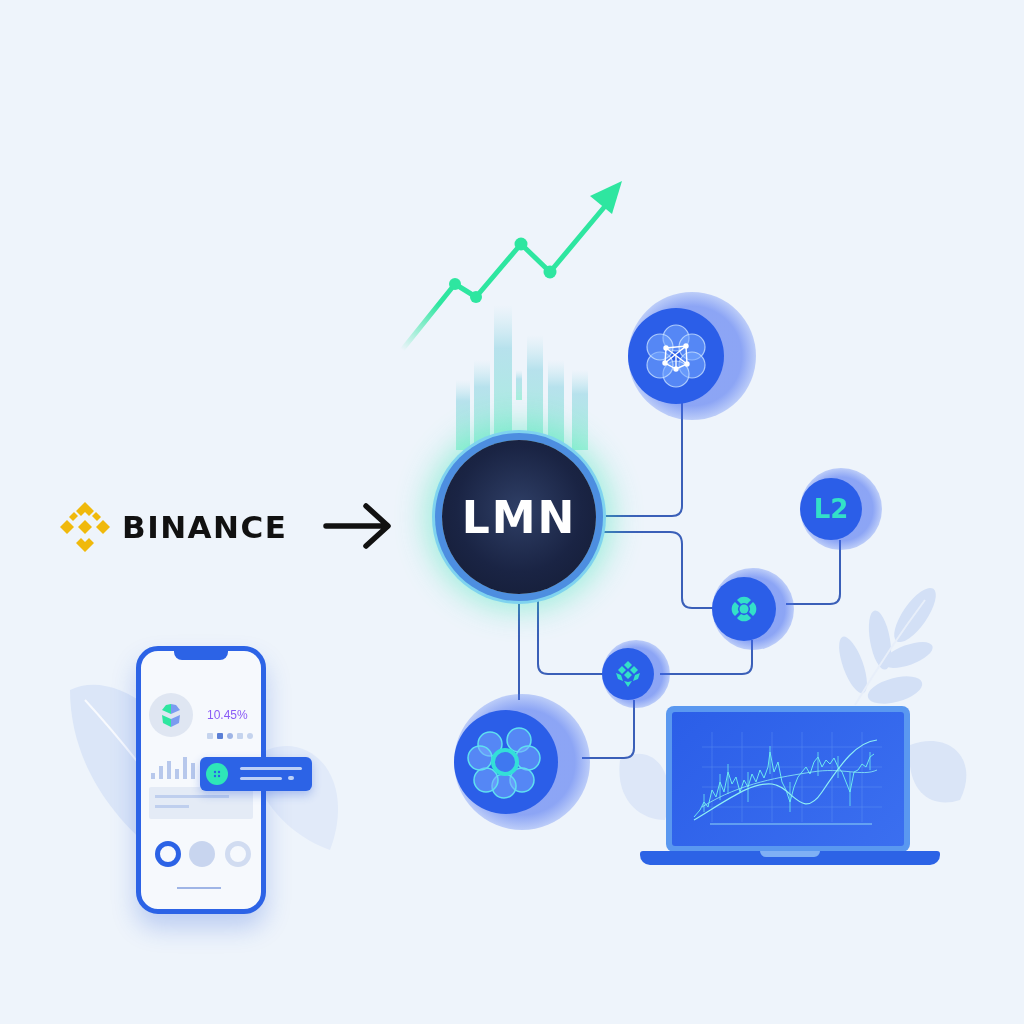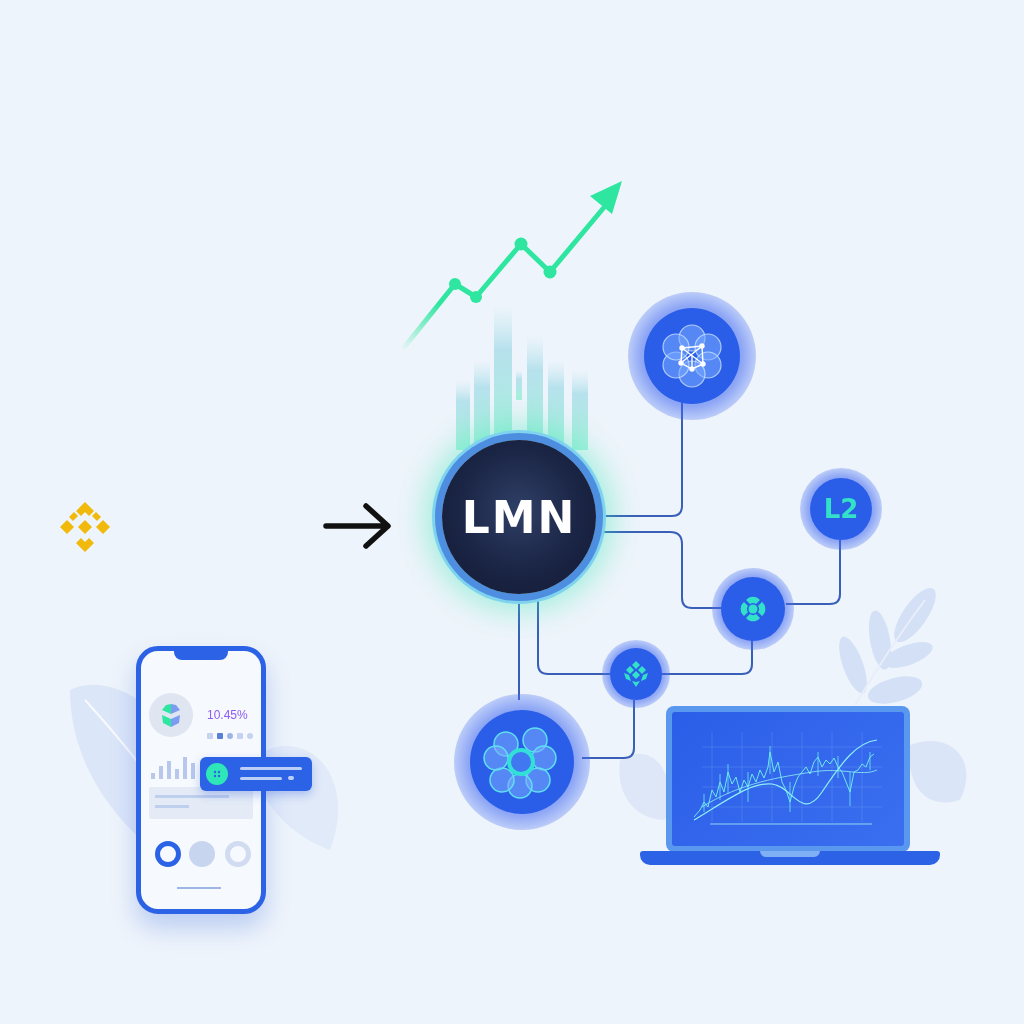--- a/index.html
+++ b/index.html
@@ -19,21 +19,21 @@
     
     .lmn {
       left:442px; top:440px; width:154px; height:154px; border-radius:50%;
       background:radial-gradient(circle at 50% 45%, #2f3f66 0%, #1a2444 55%, #131b33 100%);
       box-shadow:0 0 0 7px #4d8ee0, 0 0 0 10px #7fd3ef, 0 0 30px 16px rgba(60,230,180,.45);
       display:flex; align-items:center; justify-content:center;
     }
     .lmn-label { color:#fff; font-family:"DejaVu Sans", sans-serif; font-weight:700; font-size:44px; letter-spacing:2px; }
 
     
-    .node { border-radius:50%; display:flex; align-items:center; justify-content:center; }
+    .node { border-radius:50%; display:flex; align-items:center; justify-content:flex-start; }
     .node .core { border-radius:50%; background:#2b5ee8; display:flex; align-items:center; justify-content:center; }
     .halo { background:radial-gradient(circle, rgba(60,100,240,.55) 55%, rgba(90,130,245,.25) 75%, rgba(120,160,250,0) 100%); }
     .l2-label { color:#33e0c8; font-family:"DejaVu Sans", sans-serif; font-size:26px; font-weight:600; }
 
     
     .phone {
       left:136px; top:646px; width:120px; height:258px; border:5px solid #2c63e6; border-radius:22px;
       background:#f6f9fd; box-shadow:0 14px 24px rgba(40,90,220,.25);
     }
     .phone-notch { left:33px; top:-1px; width:54px; height:10px; background:#2c63e6; border-radius:0 0 8px 8px; }
@@ -123,20 +123,21 @@
     <g fill="#f0b90b">
       <polygon points="29,4 38,13 33,18 29,14 25,18 20,13"></polygon>
       <polygon points="29,54 38,45 33,40 29,44 25,40 20,45"></polygon>
       <polygon points="4,29 11,22 18,29 11,36"></polygon>
       <polygon points="54,29 47,22 40,29 47,36"></polygon>
       <polygon points="29,22 36,29 29,36 22,29"></polygon>
       <polygon points="13,19 18,14 22,18 17,23"></polygon>
       <polygon points="45,19 40,14 36,18 41,23"></polygon>
     </g>
   </svg>
+  <span class="brand-name">BINANCE</span>
 </div>
 
 <svg class="abs brand-arrow" width="72" height="52" viewBox="0 0 72 52">
   <path d="M4 26 L 64 26 M 44 6 L 66 26 L 44 46" stroke="#111" stroke-width="5.5" fill="none" stroke-linecap="round" stroke-linejoin="round"></path>
 </svg>
 
 <div class="abs lmn">
   <span class="lmn-label">LMN</span>
 </div>
 

